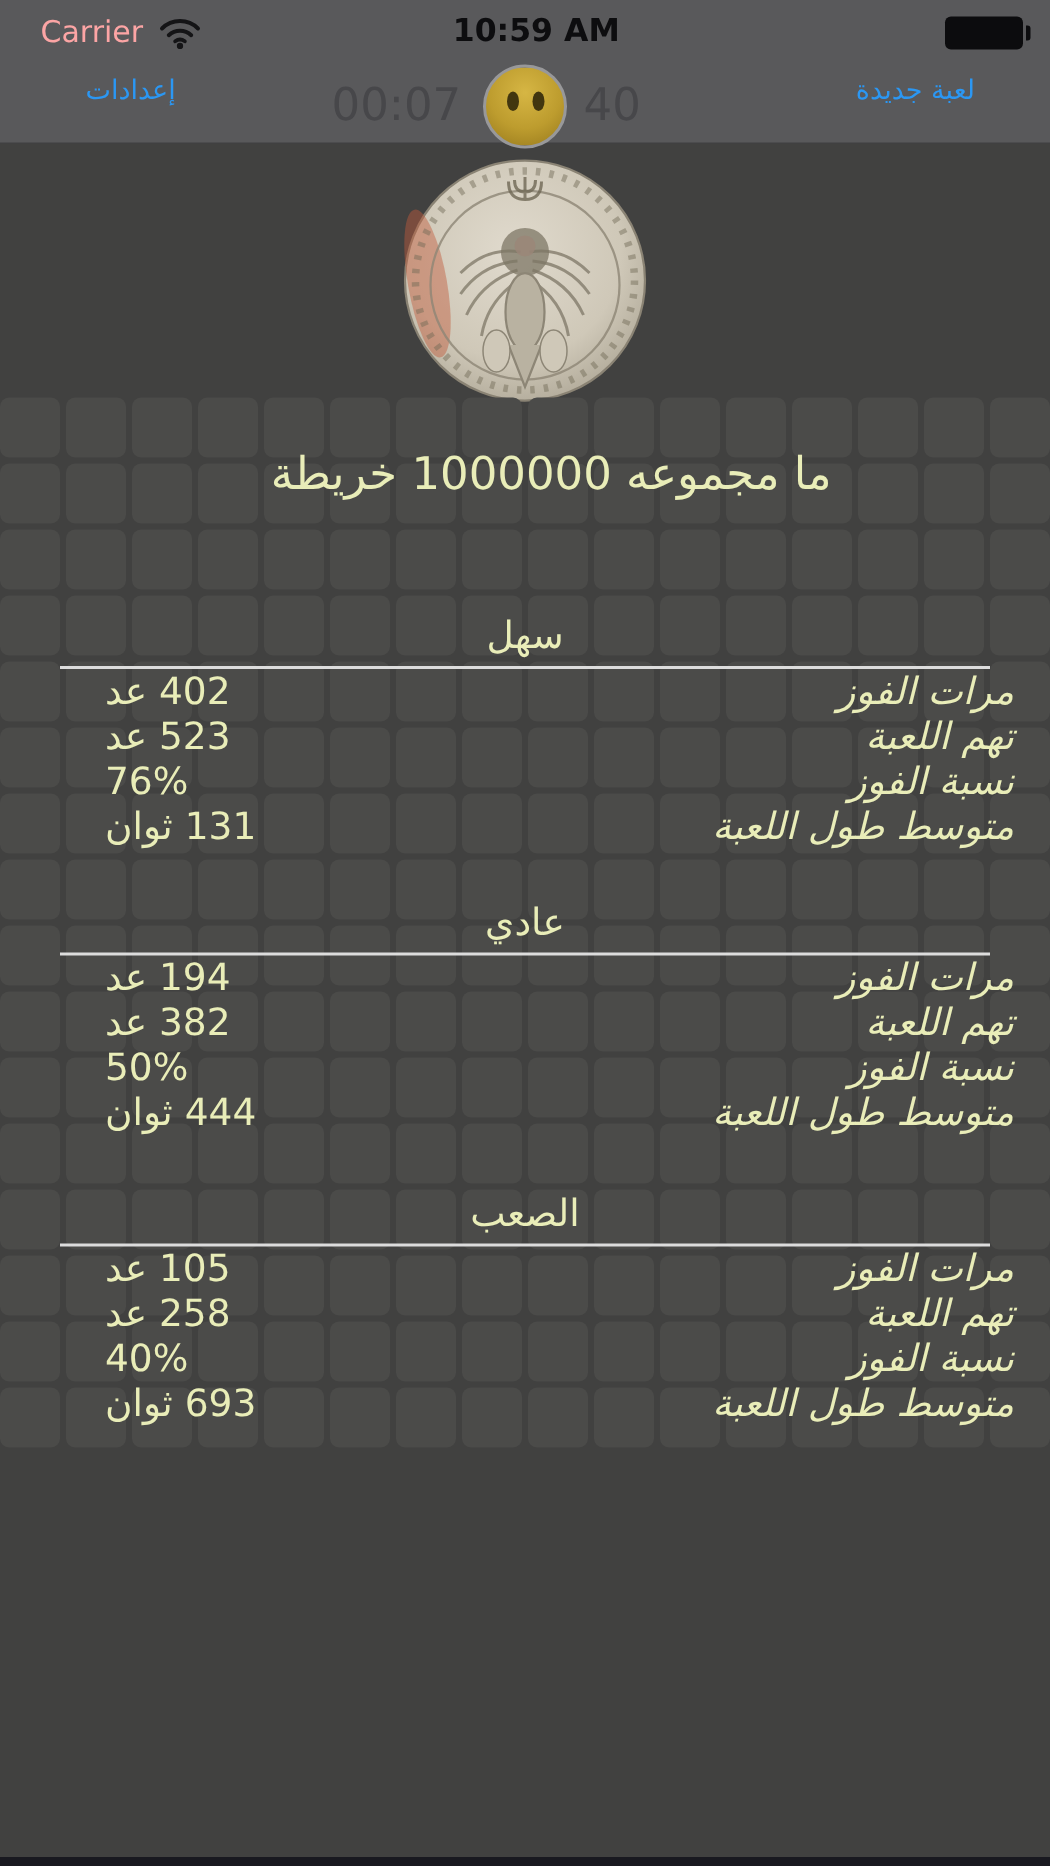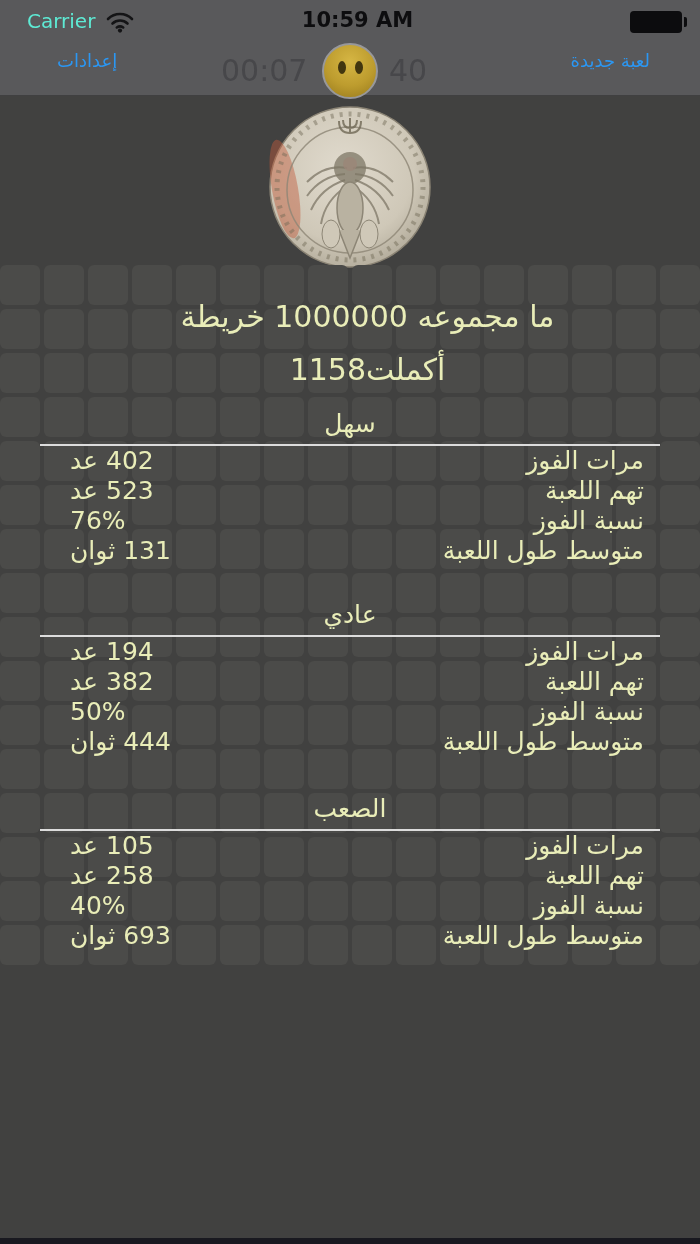--- a/index.html
+++ b/index.html
@@ -4,21 +4,21 @@
 <style>
   html,body{margin:0;padding:0;background:#222;}
   #screen{
     position:relative;width:700px;height:1244px;overflow:hidden;
     background:#414140;font-family:"DejaVu Sans",sans-serif;
     -webkit-font-smoothing:antialiased;
   }
   
   .topbars{position:absolute;top:0;left:0;width:700px;height:96px;
     background:#59595b;border-bottom:1px solid rgba(0,0,0,.28);box-sizing:border-box;}
-  .carrier{position:absolute;left:27px;top:9px;font-size:20px;color:#5eead4;}
+  .carrier{position:absolute;left:27px;top:9px;font-size:20px;color:#fca5a5;}
   .wifi{position:absolute;left:106px;top:12px;}
   .clock{position:absolute;left:0;right:0;top:8px;text-align:center;
     font-size:21px;font-weight:bold;color:#0d0d0f;padding-left:15px;}
   .battery{position:absolute;right:18px;top:11px;width:52px;height:22px;
     background:#0c0c0e;border-radius:4px;}
   .battery::after{content:"";position:absolute;right:-5px;top:6px;width:3px;height:10px;
     background:#0c0c0e;border-radius:0 2px 2px 0;}
   .navbtn{position:absolute;top:50px;font-size:18px;color:#2b97f3;cursor:pointer;
     background:none;border:none;padding:0;font-family:inherit;}
   .btn-settings{left:57px;}
@@ -39,21 +39,21 @@
   .tile{background:#4b4b49;border-radius:6px;}
   
   .y{color:#e9edb8;}
   .summary-line{position:absolute;left:0;right:0;text-align:center;font-size:30px;direction:rtl;padding-left:35px;}
   .sl1{top:299px;} .sl2{top:352px;}
   .section{position:absolute;left:0;right:0;}
   .sec-1{top:410px;} .sec-2{top:601px;} .sec-3{top:795px;}
   .sec-title{height:27px;line-height:27px;text-align:center;font-size:25px;direction:rtl;}
   .sec-line{margin:7px 40px 0 40px;height:2px;background:#dcdcdc;}
   .sec-row{position:relative;height:30px;}
-  .sec-row .lbl{position:absolute;right:56px;line-height:30px;font-size:25px;direction:rtl;white-space:nowrap;}
+  .sec-row .lbl{position:absolute;right:24px;line-height:30px;font-size:25px;direction:rtl;white-space:nowrap;font-style:italic;}
   .sec-row .val{position:absolute;left:70px;line-height:30px;font-size:25px;direction:rtl;white-space:nowrap;}
   
   .bottom-strip{position:absolute;left:0;bottom:0;width:700px;height:6px;background:#191920;}
 </style>
 </head>
 <body>
 
 <div id="screen">
 
   <div class="topbars">
@@ -363,21 +363,20 @@
       <div class="tile"></div>
       <div class="tile"></div>
       <div class="tile"></div>
       <div class="tile"></div>
       <div class="tile"></div>
       <div class="tile"></div>
       <div class="tile"></div>
     </div>
 
   <div class="summary-line sl1 y">ما مجموعه 1000000 خريطة</div>
-  <div class="summary-line sl2 y">أكملت1158</div>
 
   <div class="section sec-1">
     <div class="sec-title y">سهل</div>
     <div class="sec-line"></div>
     <div class="sec-row">
       <span class="lbl y">مرات الفوز</span>
       <span class="val y">402 عد</span>
     </div>
     <div class="sec-row">
       <span class="lbl y">تهم اللعبة</span>

